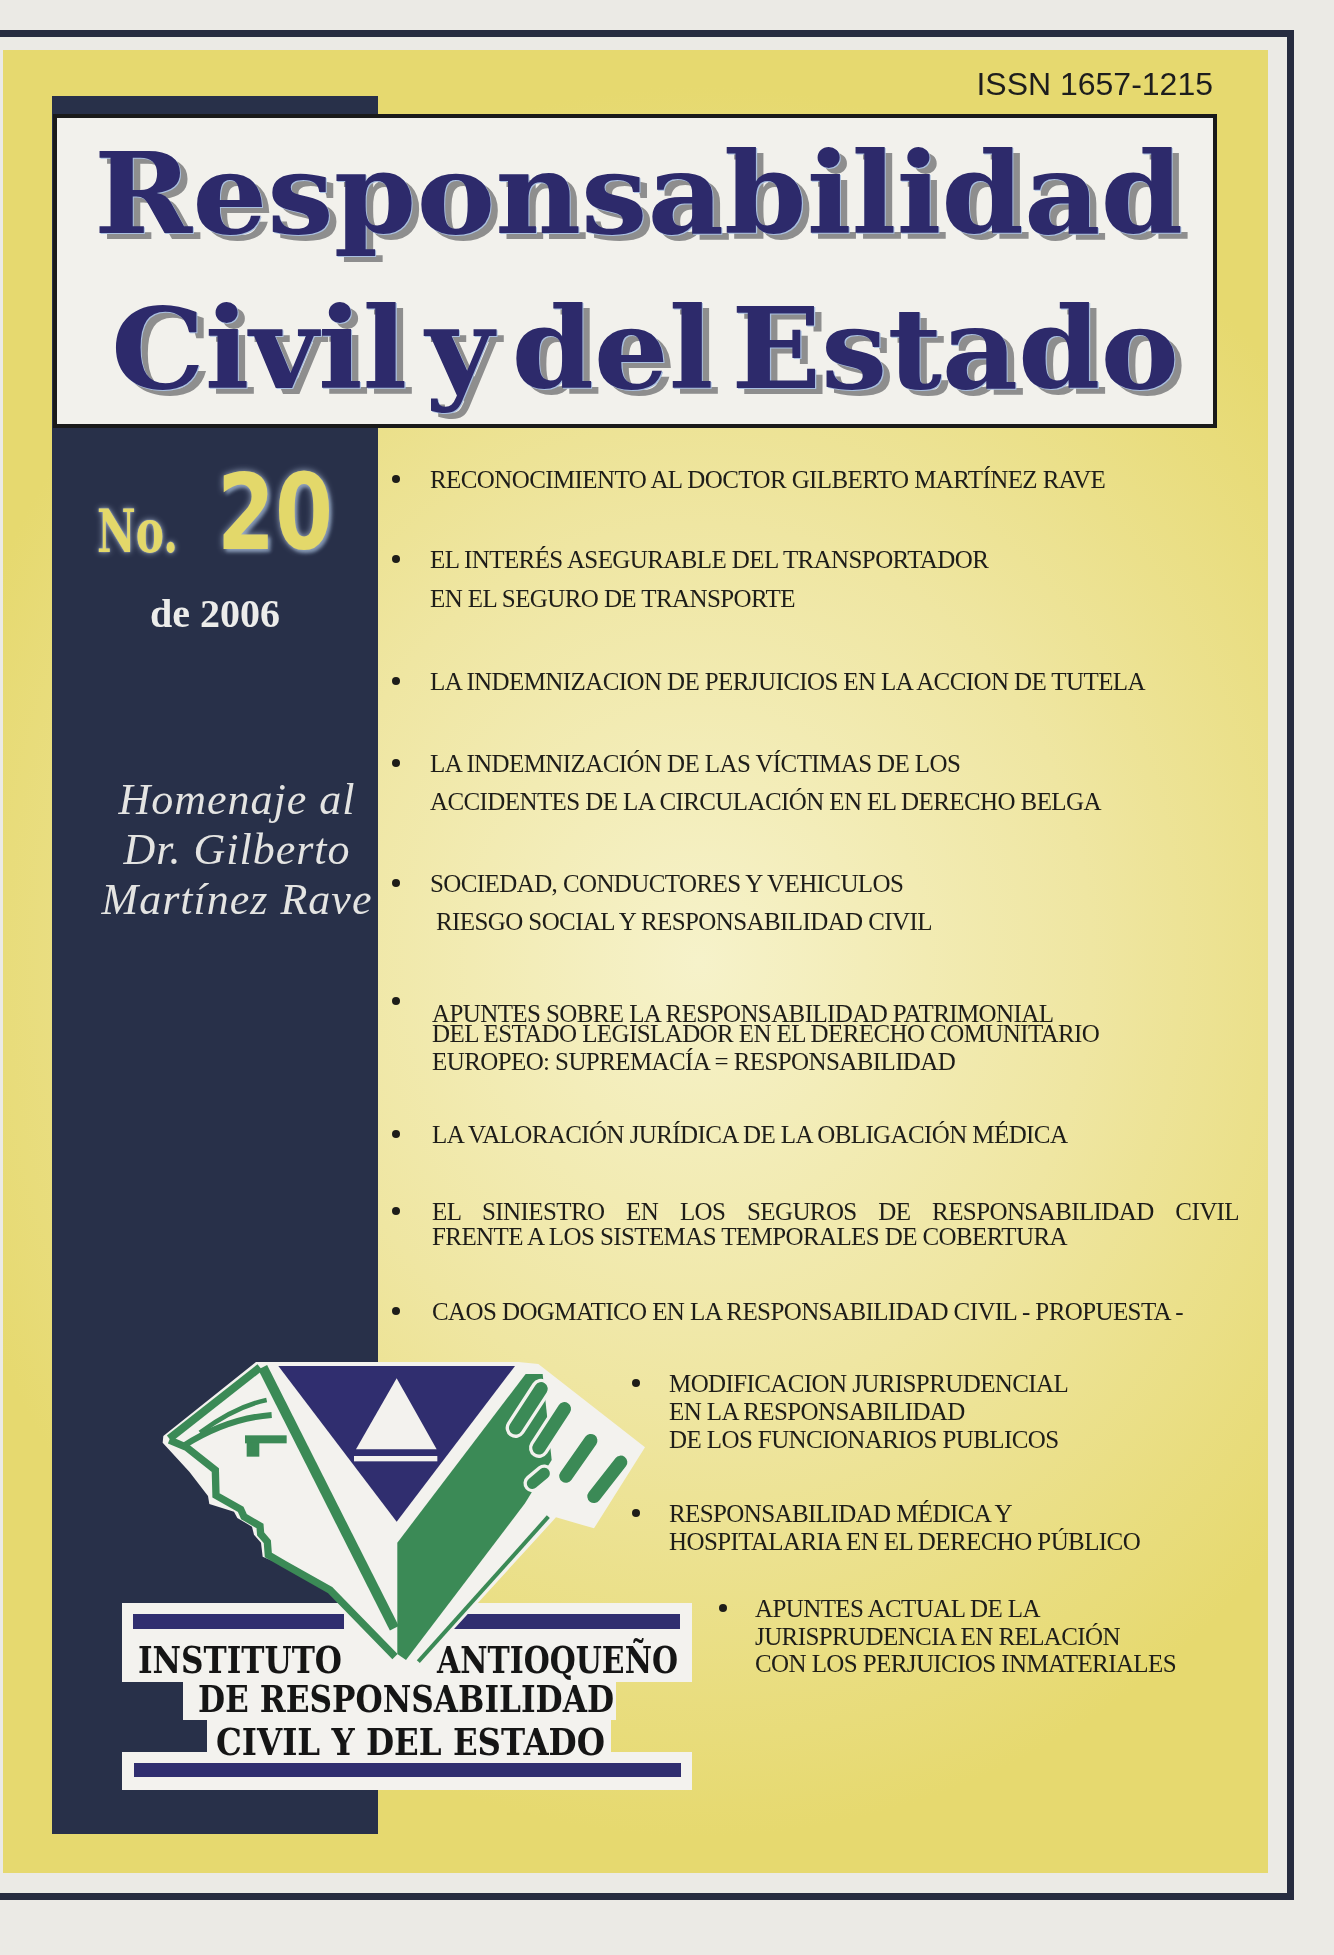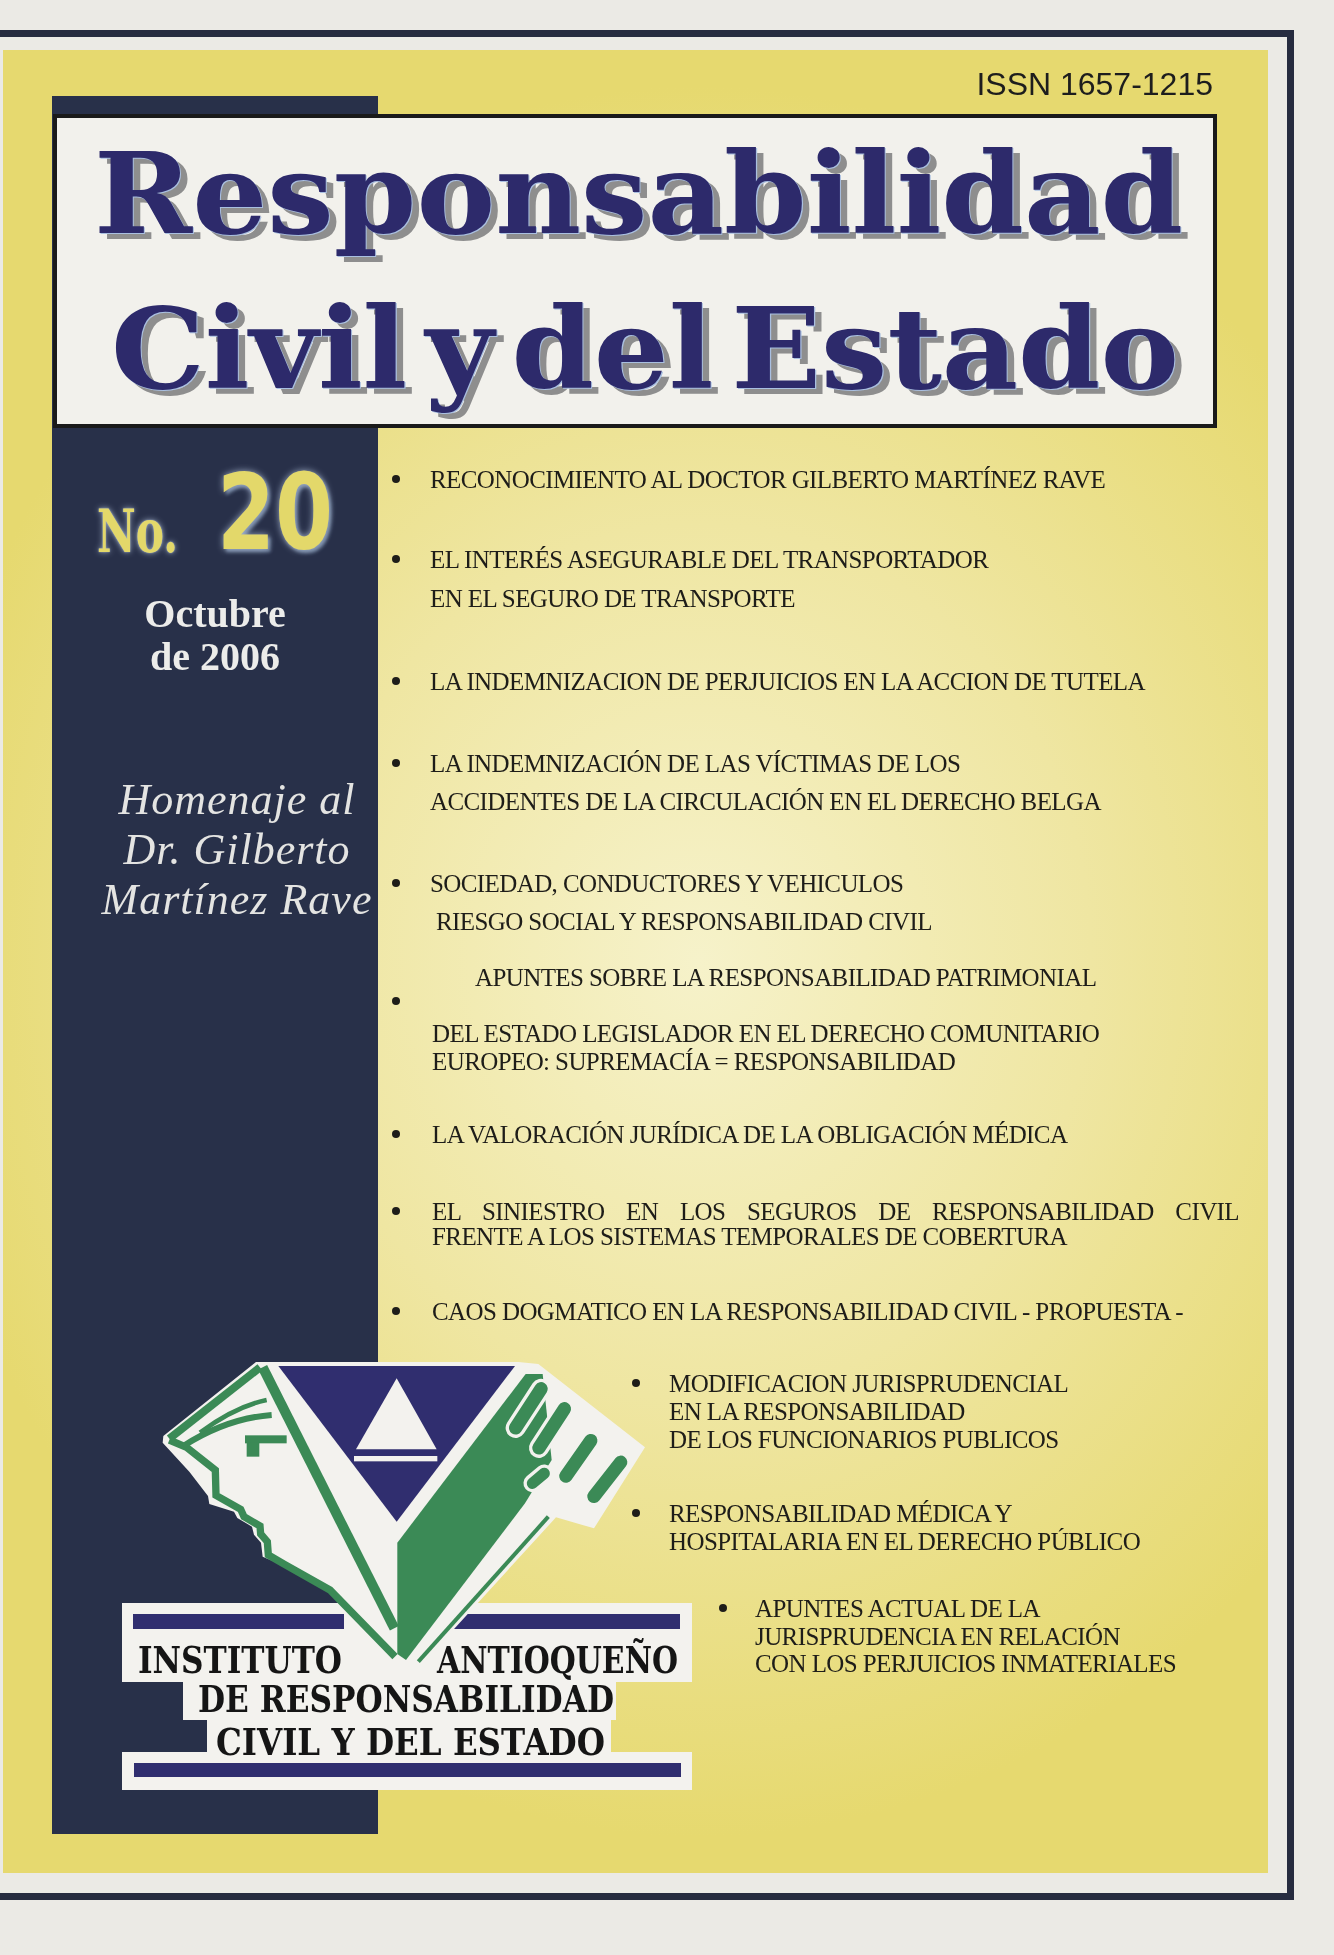--- a/index.html
+++ b/index.html
@@ -46,21 +46,20 @@
 <div class="abs sidebar"></div>
 <div class="abs titlebox"></div>
 
 <div class="abs issn">ISSN 1657-1215</div>
 <div class="abs title-line" style="left: 94px; top: 138px; transform: scaleX(1.05461);">Responsabilidad</div>
 <div class="abs title-line" style="left: 111px; top: 293px; word-spacing: -22px; transform: scaleX(1.05141);">Civil y del Estado</div>
 
 <div class="abs issue-label" style="transform: scaleX(0.706171);">No.</div>
 <div class="abs issue-number" style="transform: scaleX(0.793841);">20</div>
 <div class="abs date">
-  <span class="blk">Octubre</span>
   <span class="blk">de 2006</span>
 </div>
 <div class="abs tribute">
   <span class="blk">Homenaje al</span>
   <span class="blk">Dr. Gilberto</span>
   <span class="blk">Martínez Rave</span>
 </div>
 
 <div class="abs" style="left:0;top:0;">
 
@@ -92,21 +91,21 @@
 
   <div class="abs article">
     <span class="abs dot" style="left:392px;top:879px;"></span>
     <div class="abs atitle" style="left:430px;top:870px;">SOCIEDAD, CONDUCTORES Y VEHICULOS</div>
     <div class="abs atitle" style="left:436px;top:908px;">RIESGO SOCIAL Y RESPONSABILIDAD CIVIL</div>
 
   </div>
 
   <div class="abs article">
     <span class="abs dot" style="left:392px;top:997px;"></span>
-    <div class="abs atitle" style="left:432px;top:964px;margin-left:43px;">APUNTES SOBRE LA RESPONSABILIDAD PATRIMONIAL</div>
+    <div class="abs atitle" style="left:432px;top:1000px;">APUNTES SOBRE LA RESPONSABILIDAD PATRIMONIAL</div>
     <div class="abs atitle" style="left:432px;top:1020px;">DEL ESTADO LEGISLADOR EN EL DERECHO COMUNITARIO</div>
     <div class="abs atitle" style="left:432px;top:1048px;">EUROPEO: SUPREMACÍA = RESPONSABILIDAD</div>
 
   </div>
 
   <div class="abs article">
     <span class="abs dot" style="left:392px;top:1130px;"></span>
     <div class="abs atitle" style="left:432px;top:1121px;">LA VALORACIÓN JURÍDICA DE LA OBLIGACIÓN MÉDICA</div>
 
   </div>

